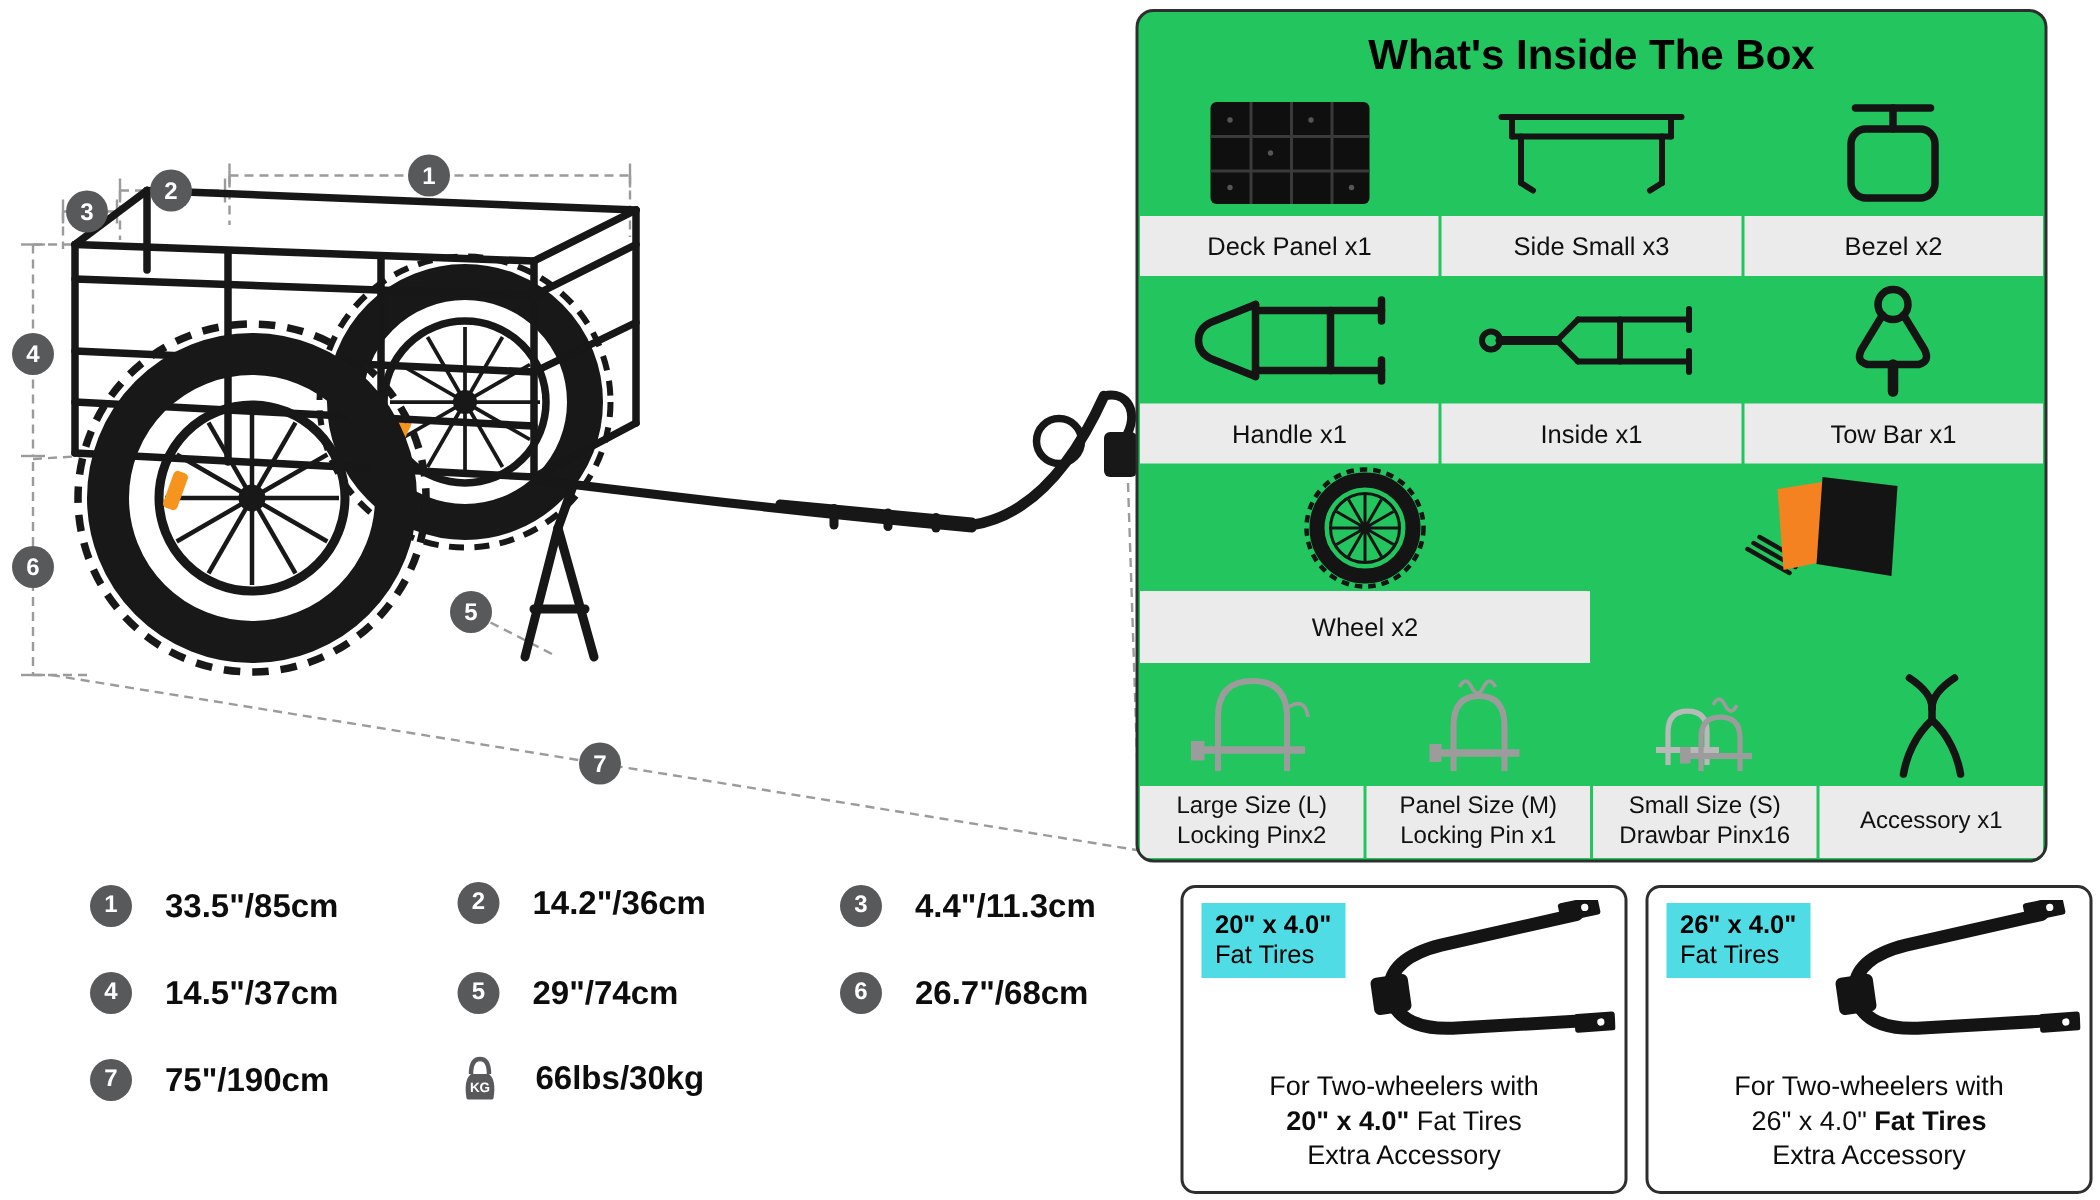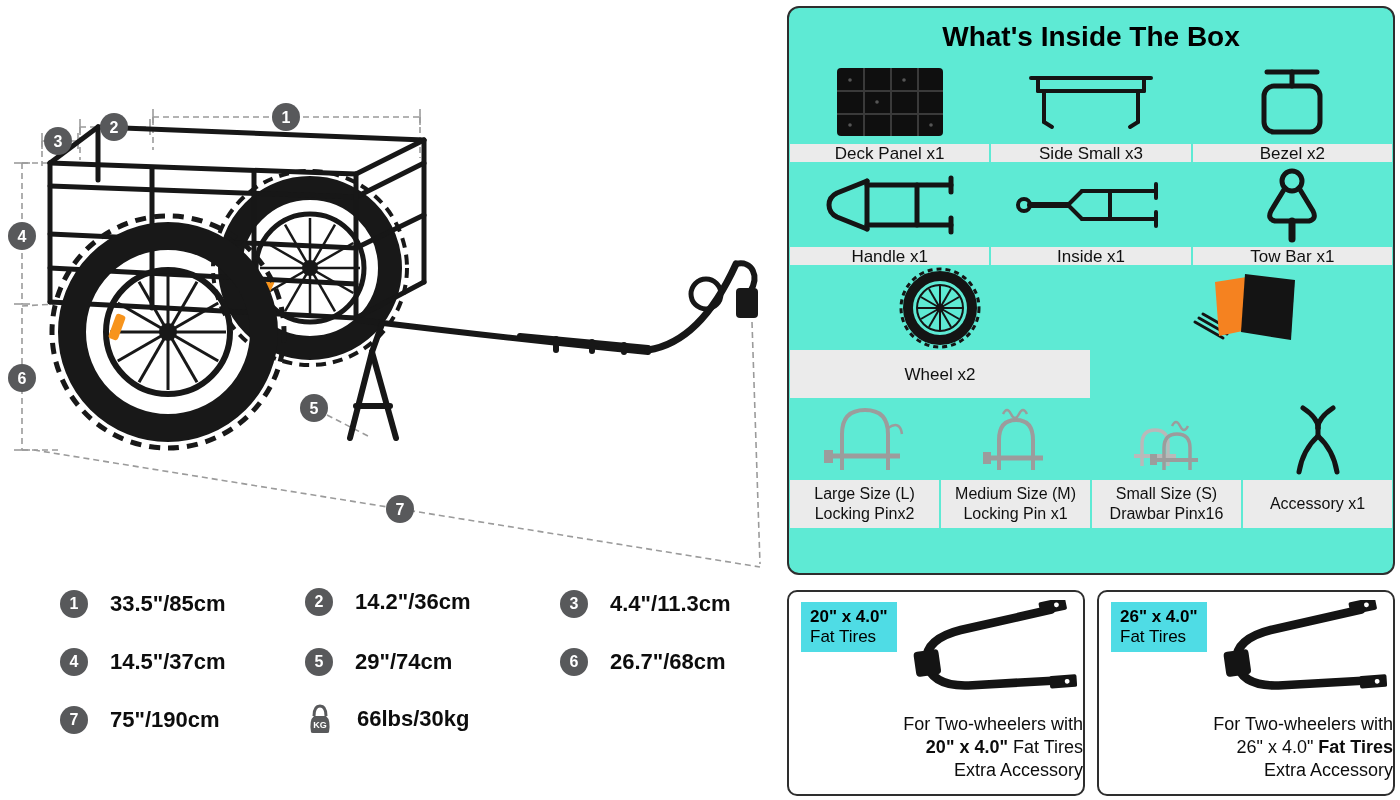--- a/index.html
+++ b/index.html
@@ -17,42 +17,42 @@
               font-family:"Liberation Sans", sans-serif; }
 
   
   .leg { position:absolute; display:flex; align-items:center; gap:22px; }
   .nb  { width:28px; height:28px; border-radius:50%; background:#58595b; color:#fff;
          font-weight:bold; font-size:16px; display:flex; align-items:center; justify-content:center; }
   .lv  { font-size:22px; font-weight:bold; color:#0d0d0d; }
   .wicon { width:30px; height:32px; display:flex; }
 
   
-  .panel { position:absolute; left:787px; top:6px; width:608px; height:569px;
-           border:2px solid #2e2e2e; border-radius:12px; background:#5eead4; overflow:hidden; }
+  .panel { position:absolute; left:757px; top:6px; width:608px; height:569px;
+           border:2px solid #2e2e2e; border-radius:12px; background:#22c55e; overflow:hidden; }
   .panel-title { text-align:center; font-size:28px; font-weight:bold; color:#000; padding:13px 0 6px; }
   .prow { display:flex; }
   .part { flex:1; display:flex; flex-direction:column; margin:0 1px; }
   .pimg { display:flex; align-items:center; justify-content:center; height:85px; }
   .prow4 .pimg { height:82px; }
-  .plabel { background:#ebebeb; height:18px; display:flex; flex-direction:column;
+  .plabel { background:#ebebeb; height:40px; display:flex; flex-direction:column;
             align-items:center; justify-content:center; font-size:17px; color:#101010;
             text-align:center; line-height:21px; }
   .prow3 .plabel, .prow4 .plabel { height:48px; }
   .prow4 .plabel { font-size:16px; line-height:20px; }
 
   
   .acc { position:absolute; top:590px; width:298px; height:206px; border:2px solid #2e2e2e;
          border-radius:10px; background:#fff; }
   .acc-20 { left:787px; } .acc-26 { left:1097px; }
   .badge { position:absolute; left:12px; top:10px; background:#4fdce5; padding:5px 9px; }
   .badge .b1 { display:block; font-weight:bold; font-size:17px; color:#000; }
   .badge .b2 { display:block; font-size:17px; color:#000; }
   .fork { position:absolute; right:6px; top:8px; }
-  .acc-text { position:absolute; left:0; right:0; bottom:12px; text-align:right;
+  .acc-text { position:absolute; left:0; right:0; bottom:12px; text-align:center;
               font-size:18px; line-height:23px; color:#0d0d0d;margin-top:28px; }
   .bold { font-weight:bold; }
 </style>
 </head>
 <body>
 
 <div class="stage">
 
   <svg class="trailer" viewBox="0 0 790 580" width="790" height="580">
 
@@ -407,21 +407,21 @@
           <svg viewBox="0 0 130 82" width="130" height="82">
             <g fill="none" stroke="#9c9c9c" stroke-width="4">
               <path d="M48 72 V42 Q48 22 65 22 Q82 22 82 42 V72"></path>
               <line x1="38" y1="60" x2="92" y2="60" stroke-width="5"></line>
               <path d="M52 16 q4 -8 8 0 q4 8 8 0 q4 -8 8 0" stroke-width="2.5"></path>
             </g>
             <rect x="32" y="54" width="8" height="12" fill="#9c9c9c"></rect>
           </svg>
         </div>
         <div class="plabel">
-          <span>Medium Size (M)</span>
+          <span>Panel Size (M)</span>
           <span>Locking Pin x1</span>
         </div>
       </div>
       <div class="part">
         <div class="pimg">
           <svg viewBox="0 0 130 82" width="130" height="82">
             <g fill="none" stroke="#b9b9b9" stroke-width="3.5">
               <path d="M40 68 V46 Q40 32 53 32 Q66 32 66 46 V68"></path>
               <line x1="32" y1="58" x2="74" y2="58" stroke-width="4"></line>
             </g>

